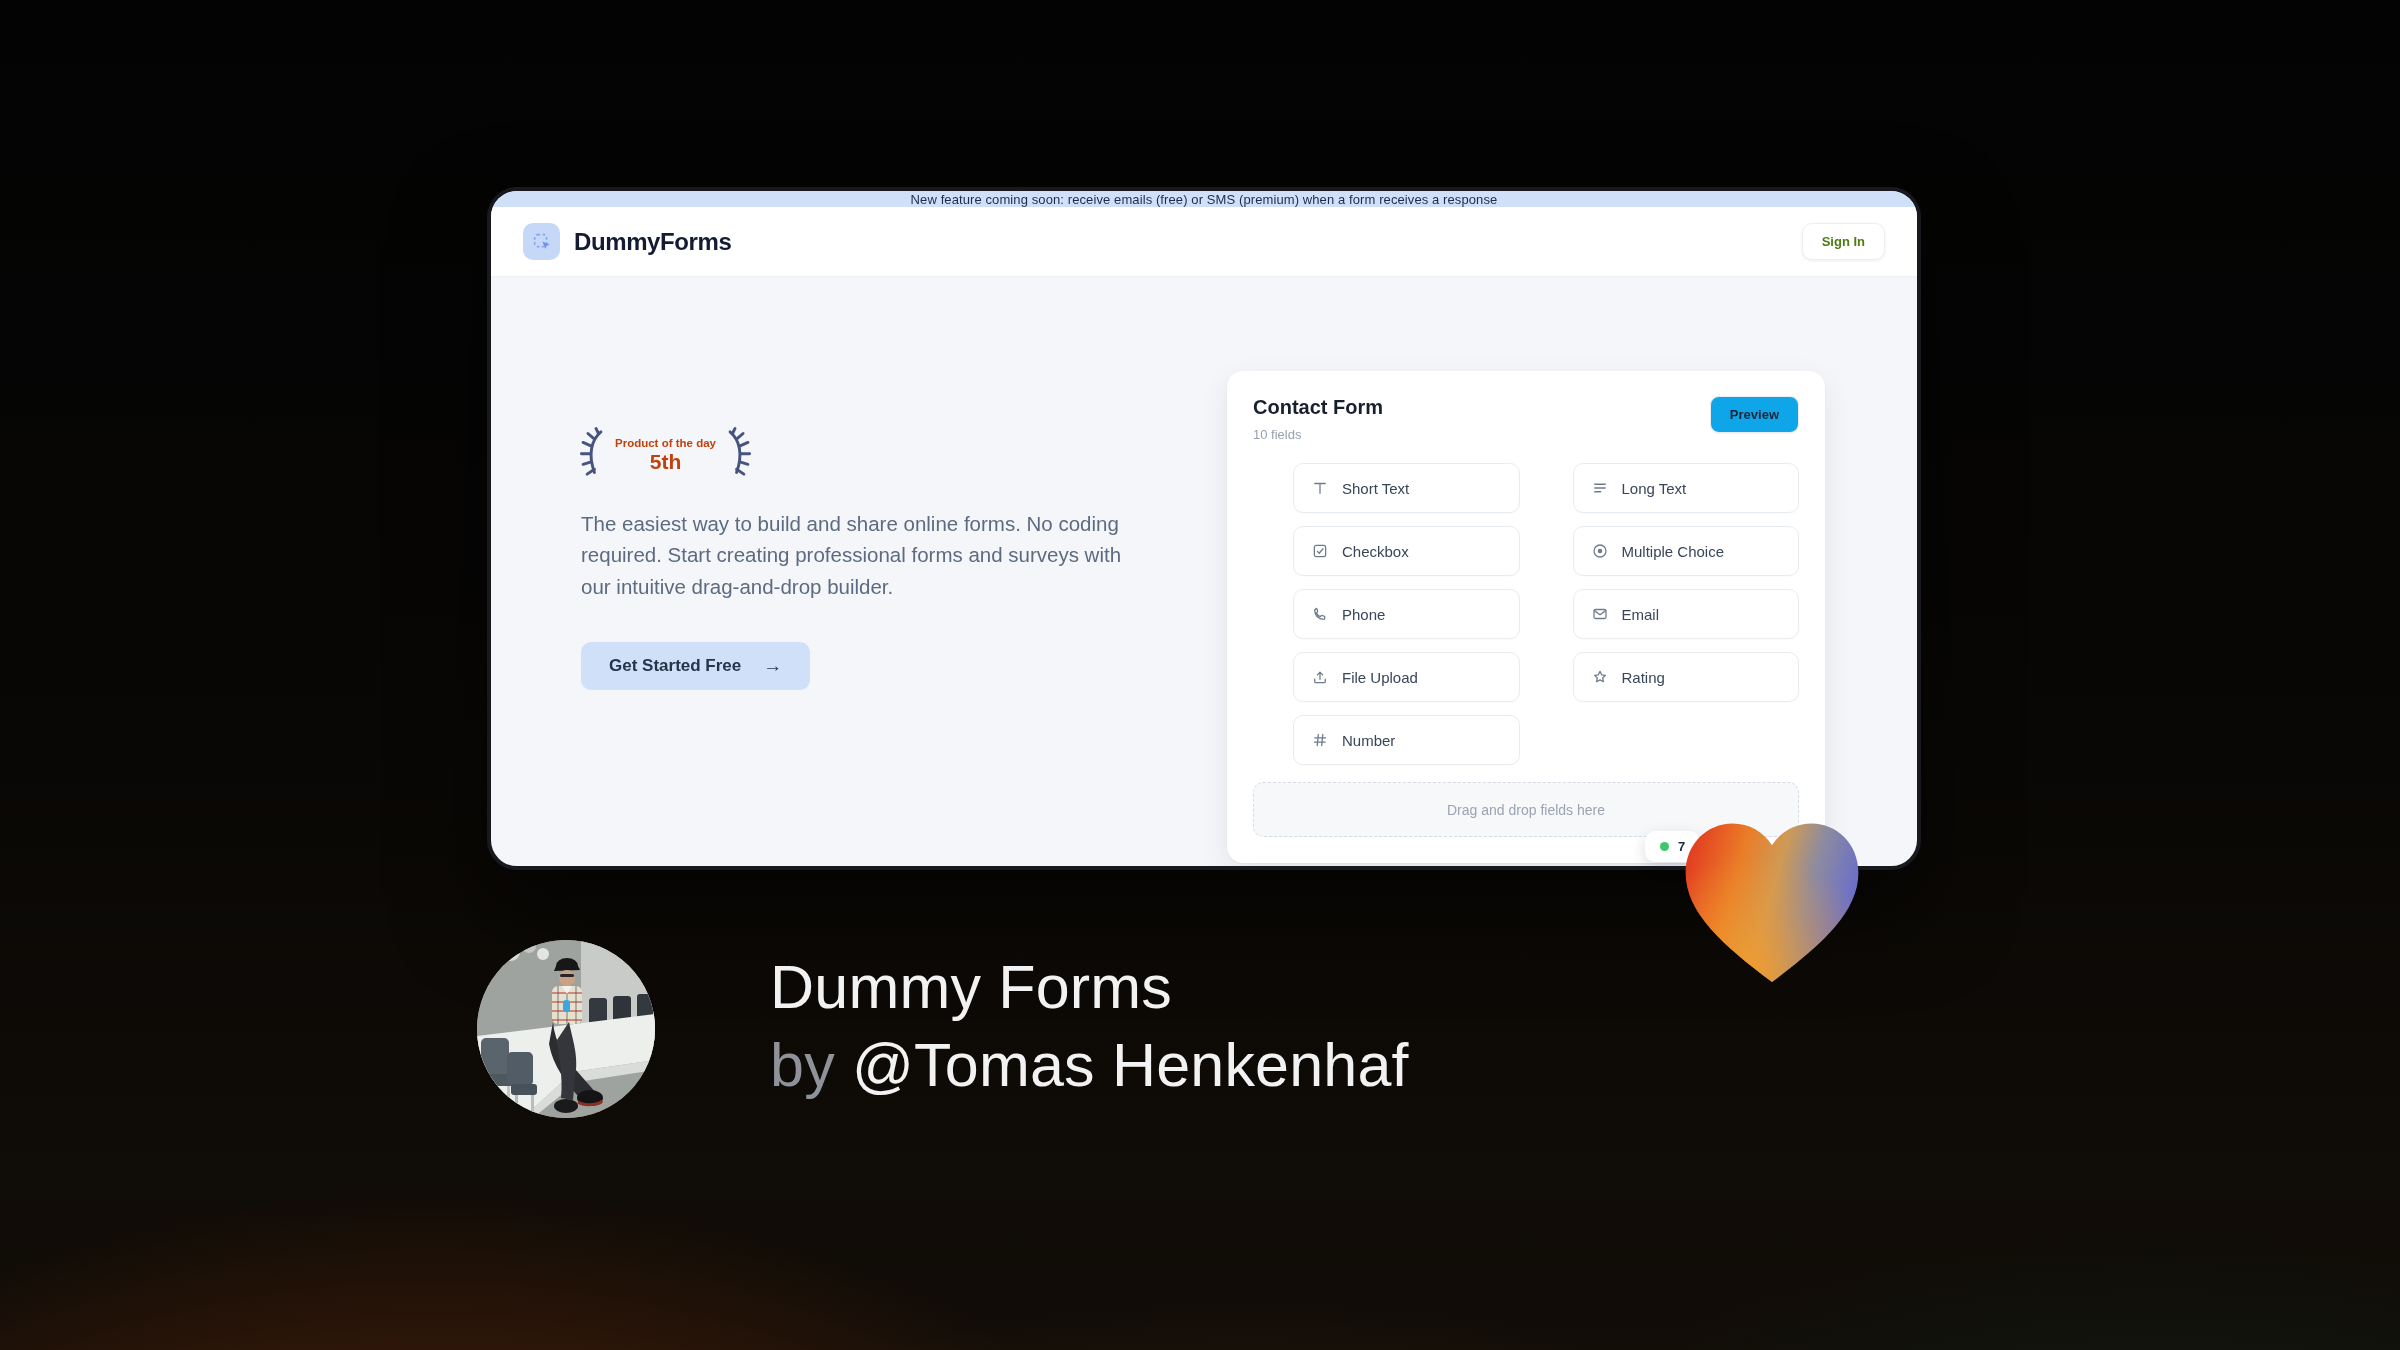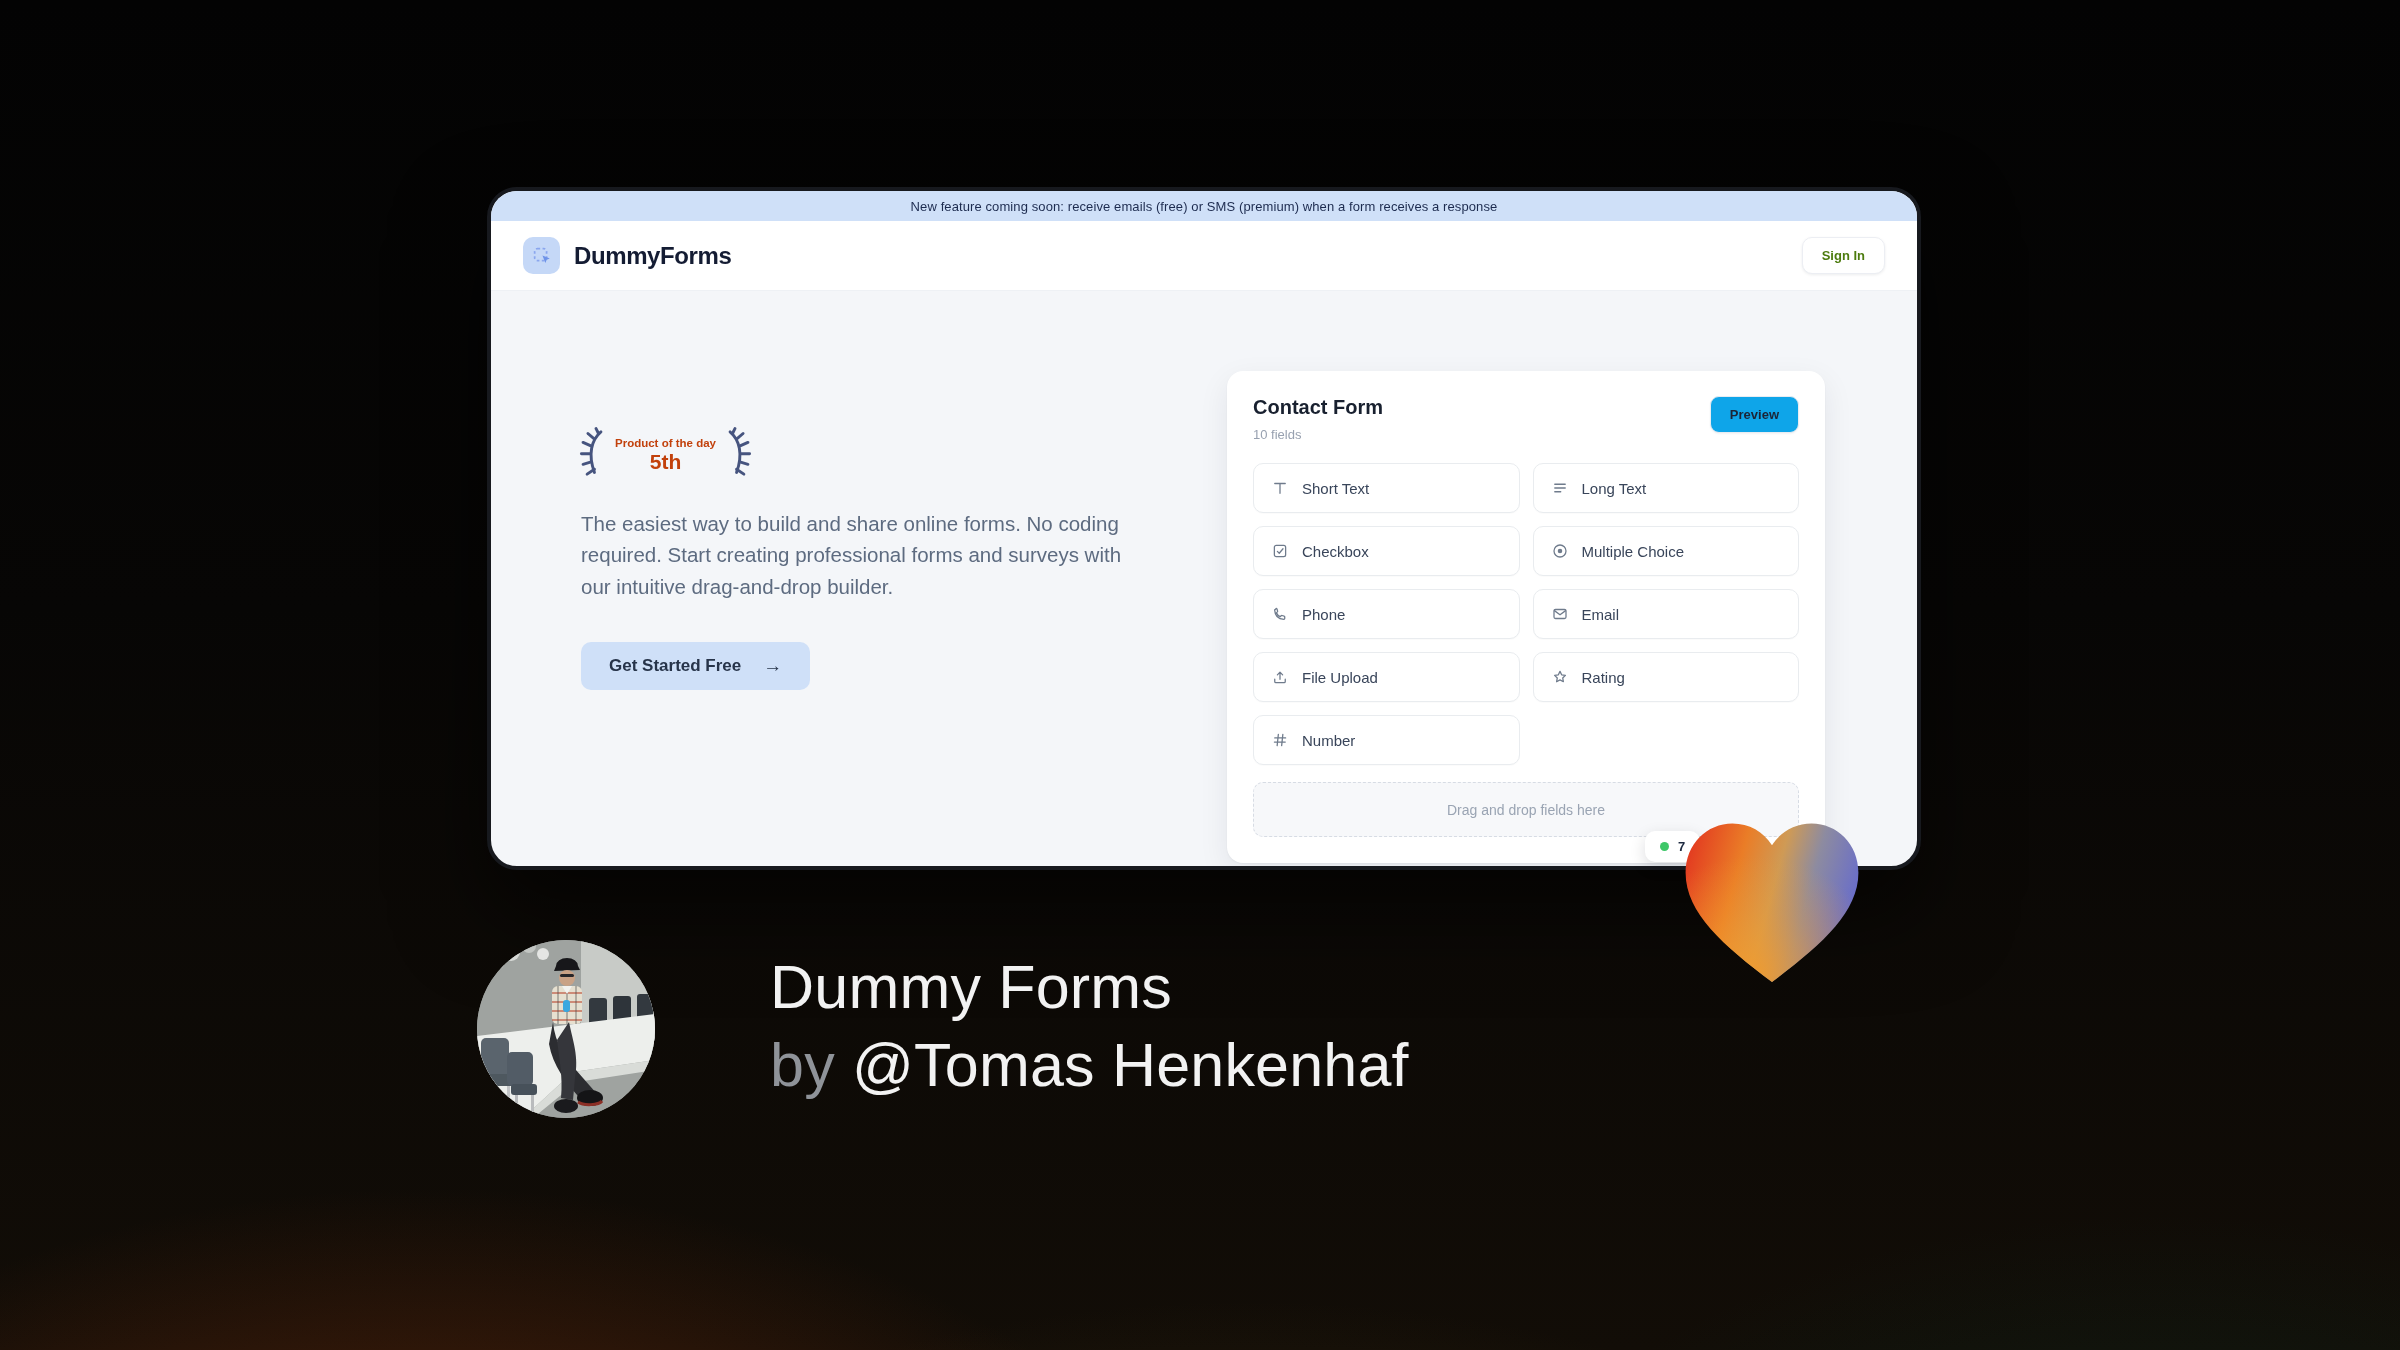--- a/index.html
+++ b/index.html
@@ -15,21 +15,21 @@
       linear-gradient(180deg, #030303 0%, #070605 45%, #120d07 100%);
   }
 
   
   .window {
     position:absolute; left:487px; top:187px; width:1434px; height:683px;
     background:#f4f6f9; border:4px solid #17191e; border-radius:30px;
     overflow:hidden; box-shadow:0 40px 90px rgba(0,0,0,.6);
   }
   .banner {
-    height:30px; background:#cfe0f8; display:flex; align-items:center; justify-content:center;
+    height:16px; background:#cfe0f8; display:flex; align-items:center; justify-content:center;
     color:#1d2b4f; font-size:13px; font-weight:500; letter-spacing:.1px;
   }
   .hdr {
     height:70px; background:#ffffff; border-bottom:1px solid #eef1f5;
     display:flex; align-items:center; padding:14px 32px;
   }
   .brand { display:flex; align-items:center; gap:14px; cursor:pointer; }
   .brand-box {
     width:37px; height:37px; border-radius:10px; background:#c5d8f7;
     display:flex; align-items:center; justify-content:center;
@@ -71,20 +71,21 @@
   .preview {
     margin-left:auto; background:#0ea5e9; border:1px solid #e9ecf1; border-radius:9px;
     padding:10px 19px; font-size:13px; font-weight:600; color:#1c2536;
     box-shadow:0 1px 2px rgba(16,24,40,.05); cursor:pointer;
   }
   .grid { margin-top:21px; display:grid; grid-template-columns:1fr 1fr; gap:13px; }
   .field-btn {
     height:50px; background:#fff; border:1px solid #e9ecef; border-radius:10px;
     display:flex; align-items:center; gap:13px; padding:0 17px; cursor:grab;
     box-shadow:0 1px 1px rgba(20,30,55,.02);
+    margin-left:40px;
   }
   .f-icon { width:18px; height:18px; color:#6f7b8c; display:flex; }
   .f-icon svg { width:18px; height:18px; }
   .f-label { font-size:15px; font-weight:500; color:#39455a; }
   .dropzone {
     margin-top:17px; height:55px; border:1.5px dashed #d7dce4; border-radius:10px;
     background:#f7f8fa; display:flex; align-items:center; justify-content:center;
     font-size:14px; color:#9aa4b3;
   }
 

